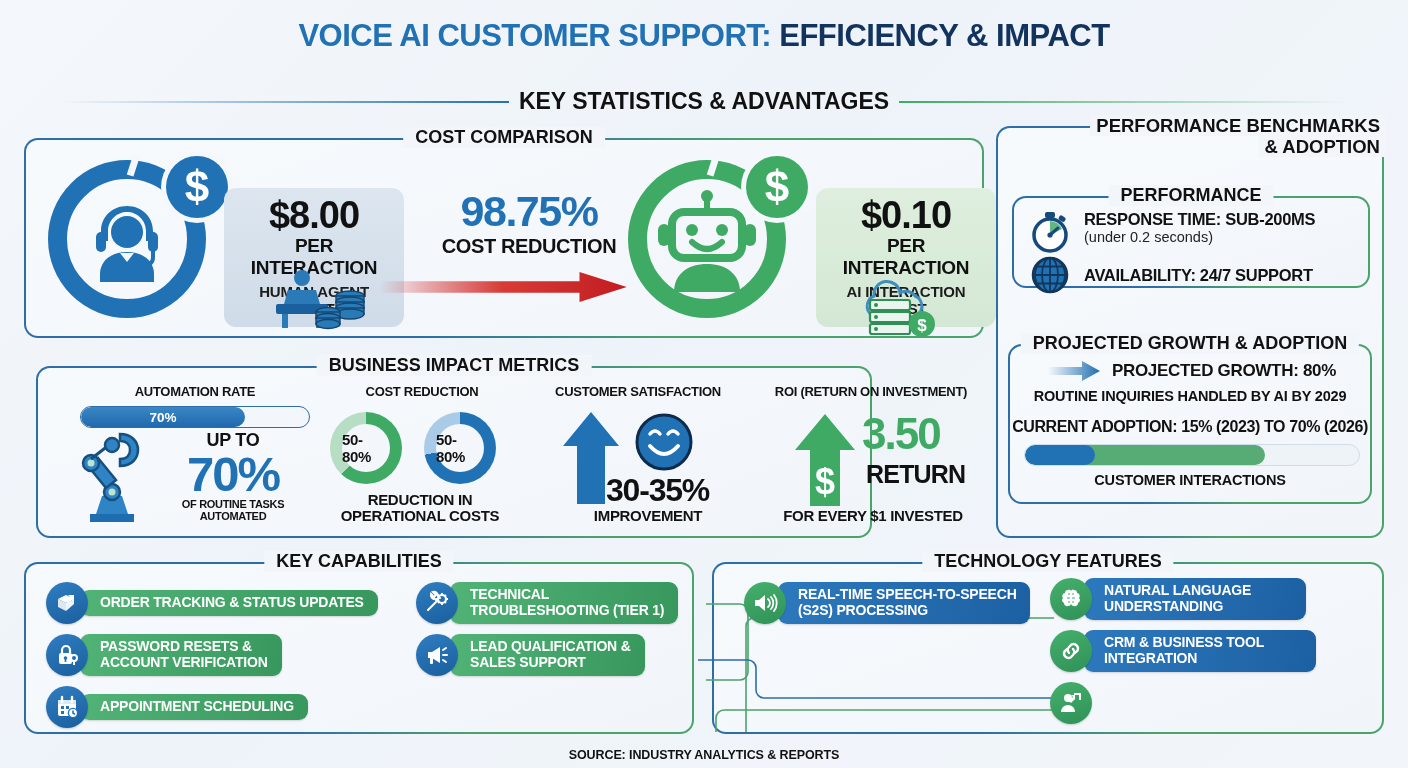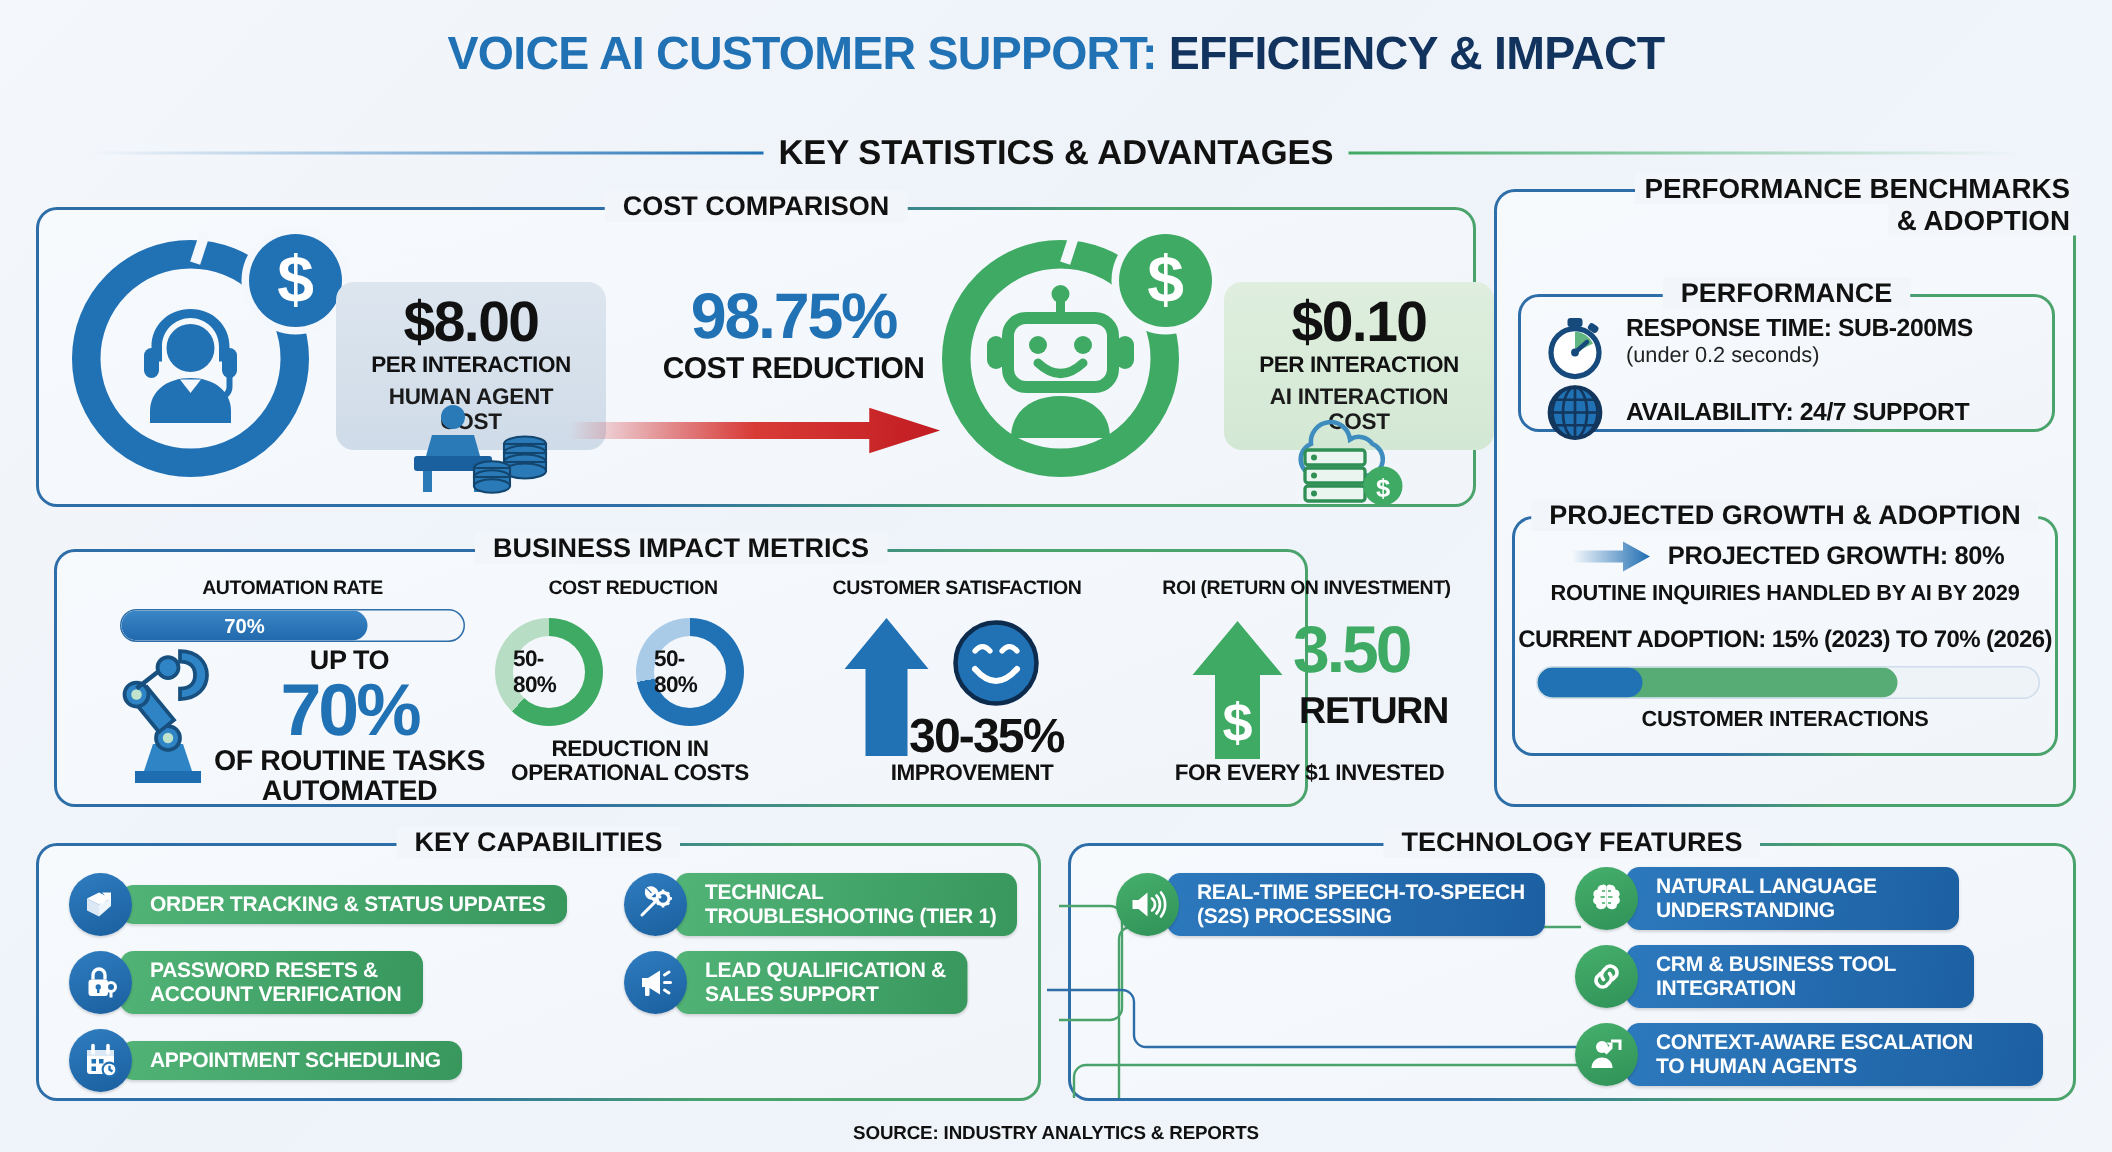--- a/index.html
+++ b/index.html
@@ -86,21 +86,21 @@
   .coin.b { background: #2171b5; left: 140px; top: 16px; }
   .coin.g { background: #3faa64; left: 720px; top: 16px; }
 
   .price-card {
     position: absolute; border-radius: 12px; padding: 8px 16px 10px 16px;
     text-align: center;
   }
   .price-card.b { left: 198px; top: 48px; width: 180px; background: linear-gradient(180deg,#dde6ef,#cfdbe8); }
   .price-card.g { left: 790px; top: 48px; width: 180px; background: linear-gradient(180deg,#dfeede,#d3e8d4); }
   .price-amt { font-size: 38px; font-weight: 800; letter-spacing: -1px; color: #111; line-height: 1.02; }
-  .price-sub1 { font-size: 15px; font-weight: 800; color: #111; letter-spacing: -0.3px; }
+  .price-sub1 { font-size: 19px; font-weight: 800; color: #111; letter-spacing: -0.3px; }
   .price-sub2 { font-size: 15px; font-weight: 700; color: #1b1b1b; margin-top: 4px; letter-spacing: -0.2px; }
 
   .mid-stat { position: absolute; left: 380px; top: 188px; width: 250px; text-align: center; }
   .mid-pct { font-size: 43px; font-weight: 800; color: #2171b5; letter-spacing: -1.5px; line-height: 1; }
   .mid-lbl { font-size: 20px; font-weight: 800; color: #111; margin-top: 2px; letter-spacing: -0.4px; }
 
   .red-arrow { position: absolute; left: 375px; top: 272px; width: 258px; height: 34px; }
 
   .sm-ico { position: absolute; }
 
@@ -138,21 +138,21 @@
   .metric-title { position:absolute; font-size:13px; font-weight:800; color:#111; text-align:center; letter-spacing:-0.3px; white-space:nowrap;}
 
   .auto-bar { position:absolute; left:42px; top:38px; width:230px; height:22px; border-radius:11px;
     background:#f3f7fb; border:1.5px solid #2e6ea8; overflow:hidden; }
   .auto-fill { position:absolute; left:0; top:0; height:100%; width:72%; background: linear-gradient(180deg,#3b86c6,#2069ad); border-radius:11px;
     display:flex; align-items:center; justify-content:center; color:#fff; font-size:13.5px; font-weight:800; }
 
   .big-up { position:absolute; text-align:center; }
   .up-to { font-size:18px; font-weight:800; color:#111; letter-spacing:-0.3px;}
   .big-pct { font-size:49px; font-weight:800; color:#2171b5; line-height:0.95; letter-spacing:-2px;}
-  .auto-cap { font-size:19px; font-weight:800; color:#111; line-height:1.1; letter-spacing:-0.3px;}
+  .auto-cap { font-size:11px; font-weight:800; color:#111; line-height:1.1; letter-spacing:-0.3px;}
 
   .donut { position:absolute; width:72px; height:72px; border-radius:50%; display:flex; align-items:center; justify-content:center;}
   .donut .hole { width:48px; height:48px; border-radius:50%; background:#f3f7fb; display:flex; align-items:center; justify-content:center;
     font-size:15px; font-weight:800; color:#111; letter-spacing:-0.4px;}
 
   .metric-cap { position:absolute; font-size:15px; font-weight:800; color:#111; text-align:center; line-height:1.08; letter-spacing:-0.3px; }
 
   .sat-num { position:absolute; font-size:32px; font-weight:800; color:#111; letter-spacing:-1.2px; }
   .roi-num { position:absolute; font-size:44px; font-weight:800; color:#3faa64; letter-spacing:-2px; line-height:1;}
   .roi-word { position:absolute; font-size:25px; font-weight:800; color:#111; letter-spacing:-0.8px;}
@@ -549,19 +549,18 @@
 
     <div class="chip" style="left:336px;top:118px;">
       <span class="chip-ico green">
         <svg width="24" height="24" viewBox="0 0 24 24">
             <circle cx="9" cy="7" r="4" fill="#fff"></circle>
             <path d="M2 21c0-4 3-7 7-7s7 3 7 7z" fill="#fff"></path>
             <path d="M16 10V4h-4l2 2-4 4 2 2 4-4z" fill="#fff"></path>
             <path d="M15 3h6v6" stroke="#fff" stroke-width="2" fill="none"></path>
           </svg>
       </span>
-      <span class="chip-lbl blue" style="width:278px;">CONTEXT-AWARE ESCALATION<br>TO HUMAN AGENTS</span>
     </div>
   </div>
 
   <div id="source">SOURCE: INDUSTRY ANALYTICS &amp; REPORTS</div>
 
 </div>
 
 </body></html>

